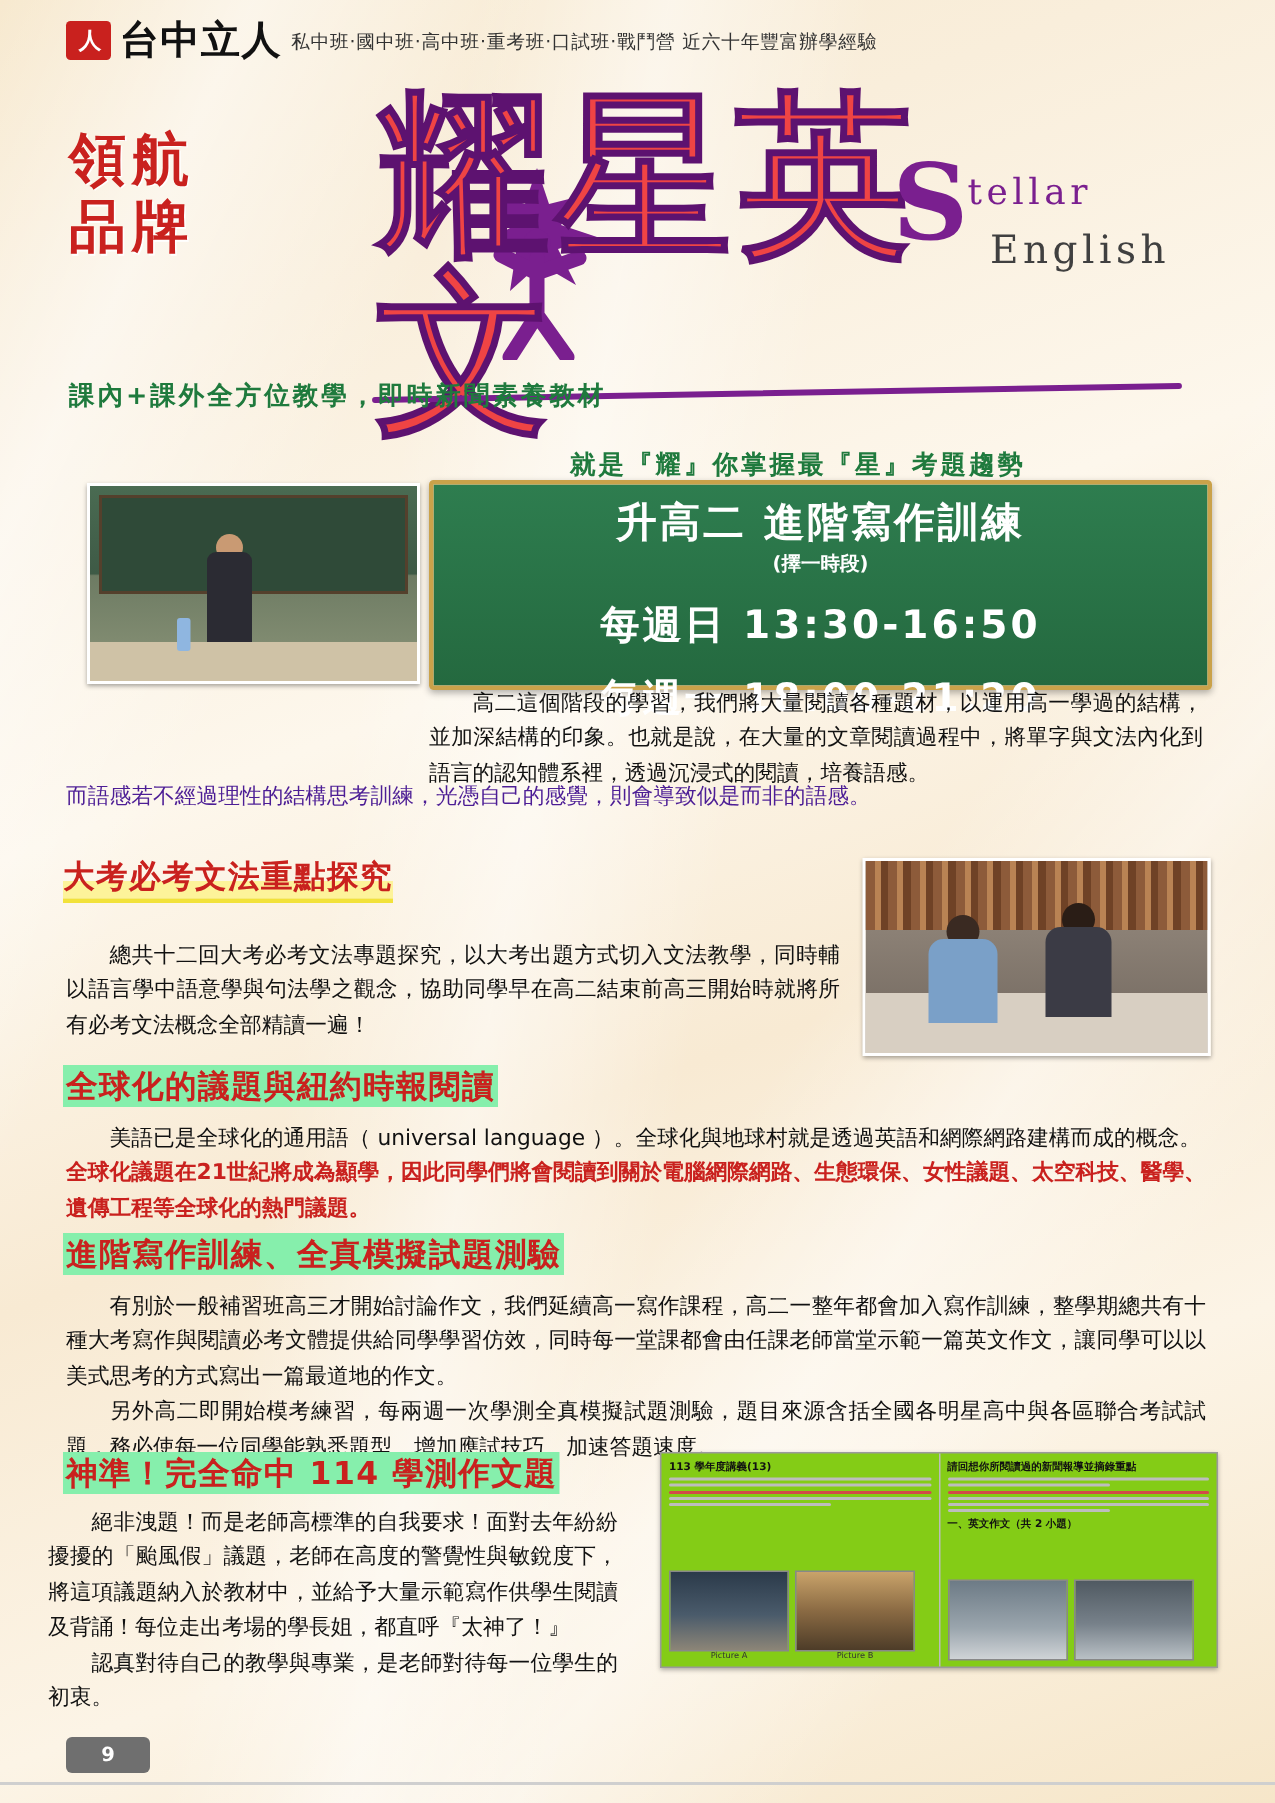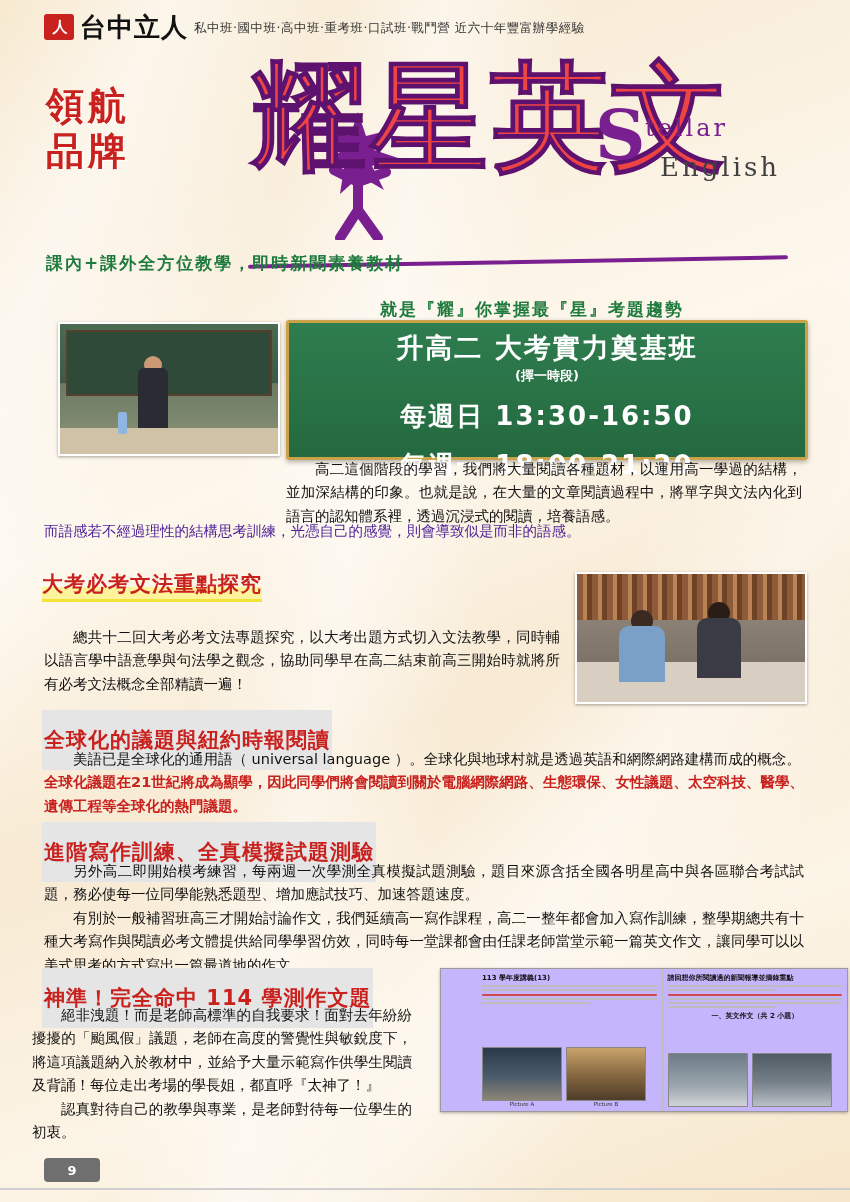--- a/index.html
+++ b/index.html
@@ -19,21 +19,21 @@
   .brandbar{position:absolute;left:44px;top:14px;display:flex;align-items:flex-end;gap:6px;}
   .logo-badge{
     width:30px;height:26px;background:#c9211e;border-radius:3px;
     display:flex;align-items:center;justify-content:center;color:#fff;
     font-size:15px;font-weight:bold;letter-spacing:-2px;
   }
   .logo-text{font-size:26px;font-weight:bold;color:#111;letter-spacing:1px;line-height:1;}
   .brand-sub{font-size:12.5px;color:#333;letter-spacing:0.5px;padding-bottom:3px;}
 
   
-  .hero{position:absolute;left:0;top:52px;width:712px;height:190px;padding-left:26px;}
+  .hero{position:absolute;left:0;top:52px;width:712px;height:190px;}
   .lead-brand{
     position:absolute;left:46px;top:32px;
     color:#c9211e;font-size:38px;font-weight:bold;line-height:1.18;
     letter-spacing:4px;
     text-shadow:1px 1px 0 #fff;
   }
   .hero-cn{
     position:absolute;left:250px;top:6px;
     font-family:"DejaVu Serif","Liberation Serif",serif;
     font-size:118px;font-weight:bold;color:#ef4444;line-height:1;
@@ -107,21 +107,21 @@
     font-size:14.5px;color:#4c1d95;line-height:1.62;text-align:justify;
   }
 
   
   .sec-h{
     position:absolute;font-size:21px;font-weight:bold;color:#c9211e;
     letter-spacing:1px;
     border-bottom:3px solid #f2e23a;padding-bottom:1px;
     background:linear-gradient(180deg,rgba(255,255,255,0) 60%,#fdf39a 60%,#fdf39a 100%);
   }
-  .sec-h.yellowbg{background:#e5e5e5;color:#c9211e;padding:16px 2px;border-bottom:none;}
+  .sec-h.yellowbg{background:#86efac;color:#c9211e;padding:0 2px;border-bottom:none;}
 
   .body-p{position:absolute;font-size:14.5px;color:#111;line-height:1.62;text-align:justify;}
   .ind{text-indent:2em;display:block;}
   .hl{color:#c9211e;font-weight:bold;}
 
   
   .photo2{
     position:absolute;left:575px;top:572px;width:228px;height:128px;
     border:2px solid #fff;box-shadow:0 1px 3px rgba(0,0,0,.35);
     background:linear-gradient(180deg,#9a8f84 0%,#8a7f74 40%,#6f655c 100%);
@@ -130,23 +130,22 @@
   .photo2 .shelf{position:absolute;left:0;top:0;width:100%;height:46px;background:repeating-linear-gradient(90deg,#8d5b3a 0 6px,#b98354 6px 10px,#6f4226 10px 15px);}
   .photo2 .table{position:absolute;left:0;bottom:0;width:100%;height:40px;background:#d8cfc2;}
   .photo2 .s1{position:absolute;left:42px;top:52px;width:46px;height:56px;background:#7aa0c8;border-radius:10px 10px 0 0;}
   .photo2 .s1h{position:absolute;left:54px;top:36px;width:22px;height:22px;background:#3a2a22;border-radius:50%;}
   .photo2 .s2{position:absolute;left:120px;top:44px;width:44px;height:60px;background:#3b3b45;border-radius:10px 10px 0 0;}
   .photo2 .s2h{position:absolute;left:131px;top:28px;width:22px;height:22px;background:#2a1d16;border-radius:50%;}
 
   
   .panel{
     position:absolute;left:440px;top:968px;width:370px;height:142px;
-    background:#c4b5fd;border:1px solid #9a9a9a;box-shadow:0 1px 3px rgba(0,0,0,.3);
+    background:#84cc16;border:1px solid #9a9a9a;box-shadow:0 1px 3px rgba(0,0,0,.3);
     display:flex;
-    padding-left:36px;
   }
   .panel .left,.panel .right{flex:1;padding:4px 5px;box-sizing:border-box;position:relative;overflow:hidden;}
   .panel .left{border-right:1px solid #bbb;}
   .p-title{font-size:7px;color:#111;font-weight:bold;}
   .p-lines{margin-top:2px;}
   .p-lines div{height:2px;background:#bdbdbd;margin:2.2px 0;border-radius:1px;}
   .p-lines div.short{width:62%;}
   .p-lines div.red{background:#d24a4a;}
   .thumbs{position:absolute;left:5px;bottom:4px;display:flex;gap:4px;}
   .thumb{width:78px;height:52px;border:1px solid #888;}
@@ -199,21 +198,21 @@
 
   <div class="photo1">
     <div class="board"></div>
     <div class="head"></div>
     <div class="person"></div>
     <div class="desk"></div>
     <div class="bottle"></div>
   </div>
 
   <div class="course-board">
-    <div class="cb-title">升高二  大考實力奠基班</div>
+    <div class="cb-title">升高二  進階寫作訓練</div>
     <div class="cb-sub">(擇一時段)</div>
     <div class="cb-time">每週日 13:30-16:50</div>
     <div class="cb-time">每週一 18:00-21:20</div>
   </div>
 
   <div class="intro-p">高二這個階段的學習，我們將大量閱讀各種題材，以運用高一學過的結構，並加深結構的印象。也就是說，在大量的文章閱讀過程中，將單字與文法內化到語言的認知體系裡，透過沉浸式的閱讀，培養語感。</div>
   <div class="intro-p2">而語感若不經過理性的結構思考訓練，光憑自己的感覺，則會導致似是而非的語感。</div>
 
   <div class="sec-h" style="left:42px;top:570px;">大考必考文法重點探究</div>
   <div class="body-p" style="left:44px;top:626px;width:516px;">
@@ -230,22 +229,22 @@
   </div>
 
   <div class="sec-h yellowbg" style="left:42px;top:710px;">全球化的議題與紐約時報閱讀</div>
   <div class="body-p" style="left:44px;top:748px;width:760px;">
     <span class="ind">美語已是全球化的通用語（ universal language ）。全球化與地球村就是透過英語和網際網路建構而成的概念。</span>
     <span class="hl">全球化議題在21世紀將成為顯學，因此同學們將會閱讀到關於電腦網際網路、生態環保、女性議題、太空科技、醫學、遺傳工程等全球化的熱門議題。</span>
   </div>
 
   <div class="sec-h yellowbg" style="left:42px;top:822px;">進階寫作訓練、全真模擬試題測驗</div>
   <div class="body-p" style="left:44px;top:860px;width:760px;">
+    <span class="ind">有別於一般補習班高三才開始討論作文，我們延續高一寫作課程，高二一整年都會加入寫作訓練，整學期總共有十種大考寫作與閱讀必考文體提供給同學學習仿效，同時每一堂課都會由任課老師當堂示範一篇英文作文，讓同學可以以美式思考的方式寫出一篇最道地的作文。</span>
     <span class="ind">另外高二即開始模考練習，每兩週一次學測全真模擬試題測驗，題目來源含括全國各明星高中與各區聯合考試試題，務必使每一位同學能熟悉題型、增加應試技巧、加速答題速度。</span>
-    <span class="ind">有別於一般補習班高三才開始討論作文，我們延續高一寫作課程，高二一整年都會加入寫作訓練，整學期總共有十種大考寫作與閱讀必考文體提供給同學學習仿效，同時每一堂課都會由任課老師當堂示範一篇英文作文，讓同學可以以美式思考的方式寫出一篇最道地的作文。</span>
   </div>
 
   <div class="sec-h yellowbg" style="left:42px;top:968px;">神準！完全命中 114 學測作文題</div>
   <div class="body-p" style="left:32px;top:1004px;width:380px;">
     <span class="ind">絕非洩題！而是老師高標準的自我要求！面對去年紛紛擾擾的「颱風假」議題，老師在高度的警覺性與敏銳度下，將這項議題納入於教材中，並給予大量示範寫作供學生閱讀及背誦！每位走出考場的學長姐，都直呼『太神了！』</span>
     <span class="ind">認真對待自己的教學與專業，是老師對待每一位學生的初衷。</span>
   </div>
 
   <div class="panel">
     <div class="left">
@@ -271,21 +270,21 @@
     <div class="right">
       <div class="p-title">請回想你所閱讀過的新聞報導並摘錄重點</div>
       <div class="p-lines">
         <div></div>
           <div class="short"></div>
           <div class="red"></div>
           <div></div>
           <div></div>
           <div class="short"></div>
       </div>
-      <div class="p-title" style="margin-top:3px;margin-left:44px;">一、英文作文（共 2 小題）</div>
+      <div class="p-title" style="margin-top:3px;">一、英文作文（共 2 小題）</div>
       <div class="thumbs">
         <div class="thumb th3"></div>
         <div class="thumb th4"></div>
       </div>
     </div>
   </div>
 
   <div class="bottom-rule"></div>
   <div class="pagenum">9</div>
 </div>

